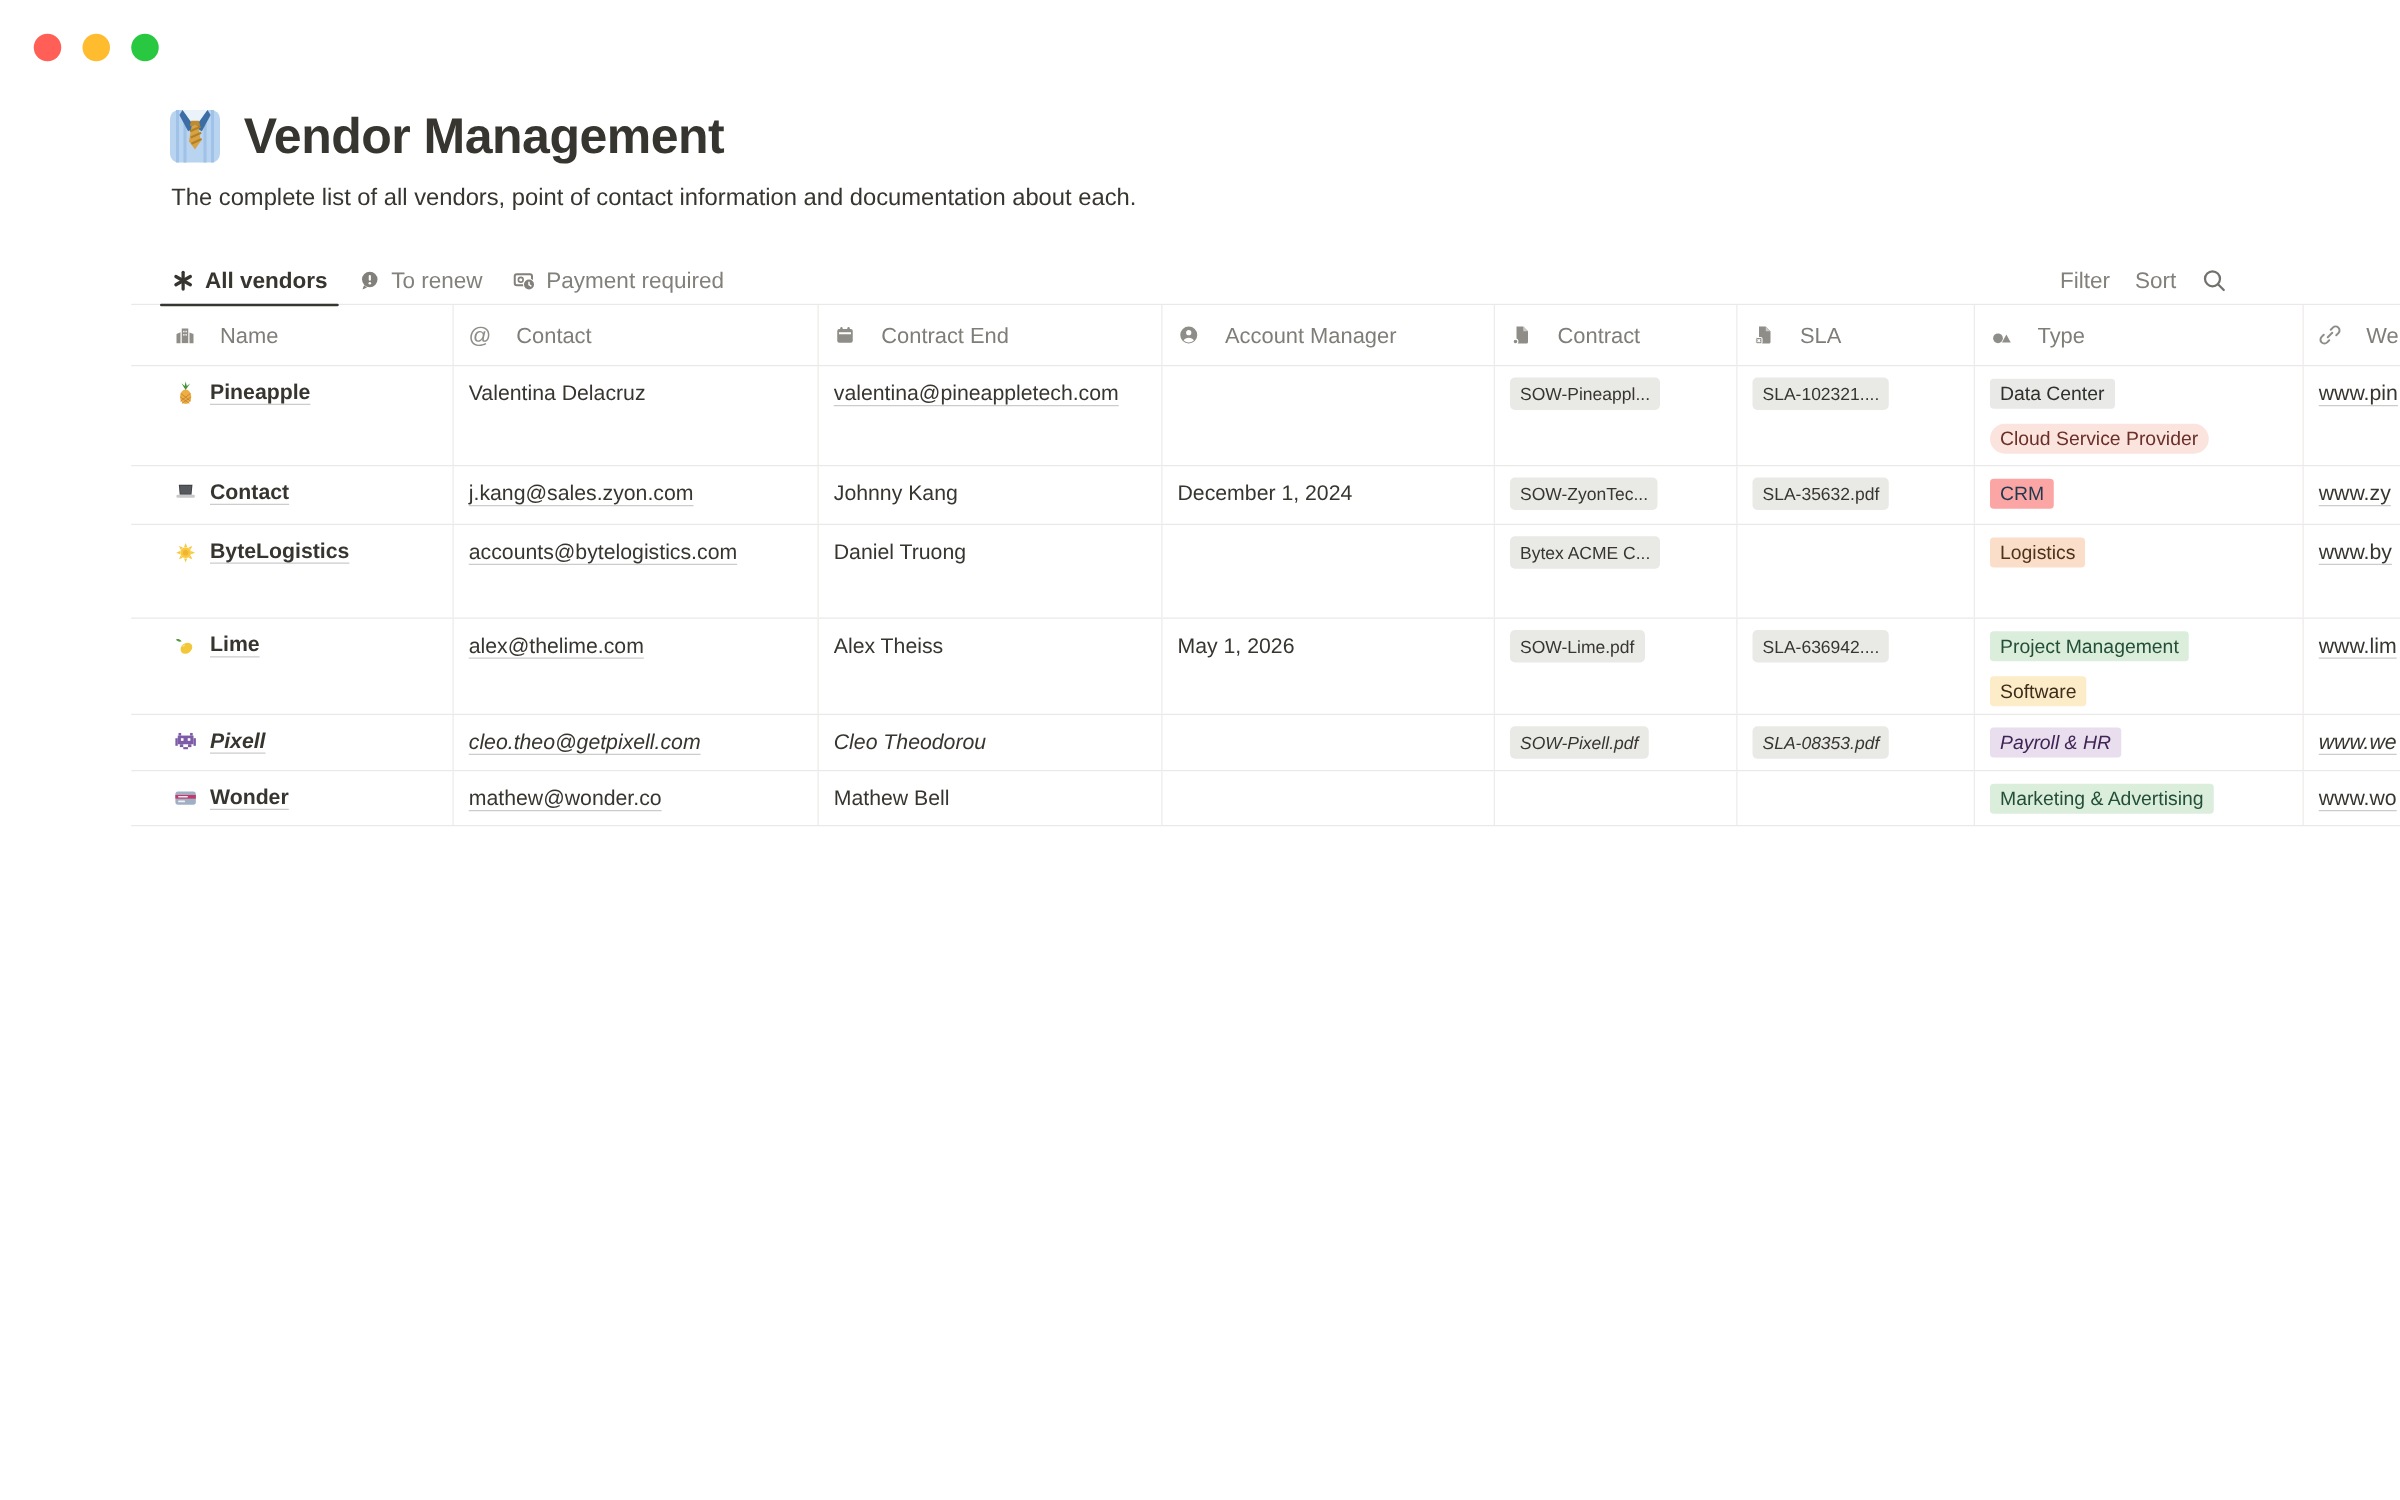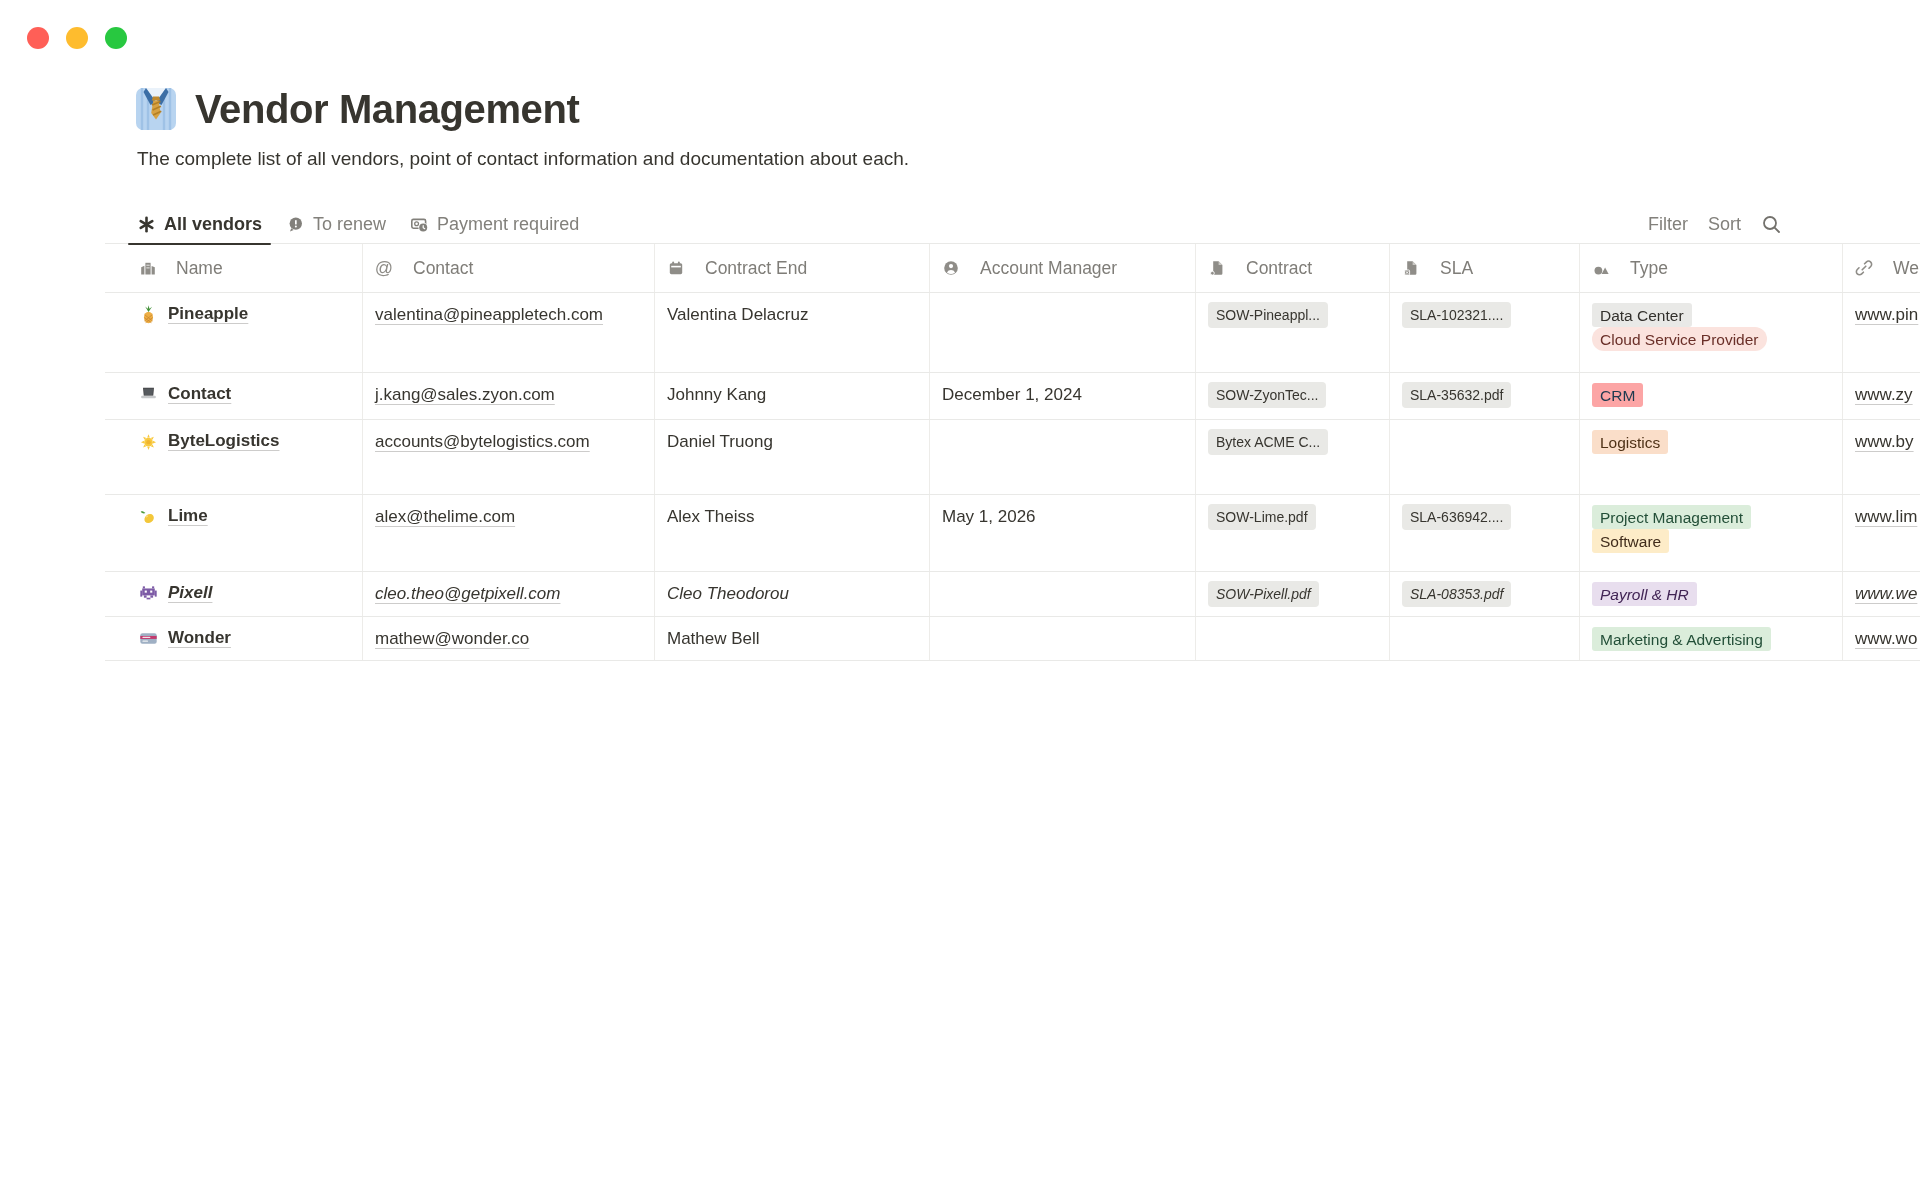--- a/index.html
+++ b/index.html
@@ -48,21 +48,21 @@
   .cell{padding:0 12px;border-right:1px solid #EDECE9;overflow:hidden}
   .cell:last-child{border-right:none}
   .plain{display:inline-block;margin-top:11px;font-size:17px;line-height:22px;white-space:nowrap}
   .u{text-decoration:underline;text-decoration-color:rgba(55,53,47,0.25);text-underline-offset:3.5px;
      text-decoration-thickness:1px}
   .name-cell{padding-left:33px;display:flex;align-items:flex-start;gap:9px;padding-top:10px}
   .v-icon{width:21px;height:21px;flex:none;margin-top:1px;display:inline-flex}
   .name-link{font-size:17px;font-weight:700;line-height:22px;white-space:nowrap;cursor:pointer}
   .file-pill{display:inline-block;margin-top:9px;font-size:14px;line-height:20px;padding:3px 8px;
        border-radius:4px;background:#E9E9E6;color:#37352F;white-space:nowrap;cursor:pointer}
-  .type-cell{display:flex;flex-direction:column;align-items:flex-start;gap:0;padding-top:10px}
+  .type-cell{display:flex;flex-direction:column;align-items:flex-start;gap:12px;padding-top:10px}
   .tag{font-size:15.5px;line-height:21px;padding:1.5px 8px;border-radius:3px;white-space:nowrap}
   .web-cell .plain{margin-top:11px}
 </style>
 </head>
 <body>
 
 <div class="traffic">
   <div class="light" style="background:#FF5F57"></div>
   <div class="light" style="background:#FEBC2E"></div>
   <div class="light" style="background:#28C840"></div>
@@ -245,24 +245,24 @@
               <ellipse cx="10" cy="12.8" rx="4.3" ry="5.5" fill="#EDAE45"></ellipse>
               <g stroke="#C8862F" stroke-width="0.7" fill="none">
                 <path d="M6.3 10.2 L13.9 16.2 M6 13 L12.8 17.8 M13.7 10.2 L6.1 16.2 M14 13 L7.2 17.8"></path>
               </g>
               <path d="M10 7.6 L6.8 2.4 L9.3 4.6 L10 1.2 L10.9 4.6 L13.4 2.6 Z" fill="#46933C"></path>
             </svg>
           </span>
       <span class="name-link u">Pineapple</span>
     </div>
     <div class="cell">
+      <span class="plain">Valentina Delacruz</span>
+    </div>
+    <div class="cell">
       <span class="plain u">valentina@pineappletech.com</span>
-    </div>
-    <div class="cell">
-      <span class="plain">Valentina Delacruz</span>
     </div>
     <div class="cell">
       <span class="plain"></span>
     </div>
     <div class="cell">
       <span class="file-pill">SOW-Pineappl...</span>
     </div>
     <div class="cell">
       <span class="file-pill">SLA-102321....</span>
     </div>

